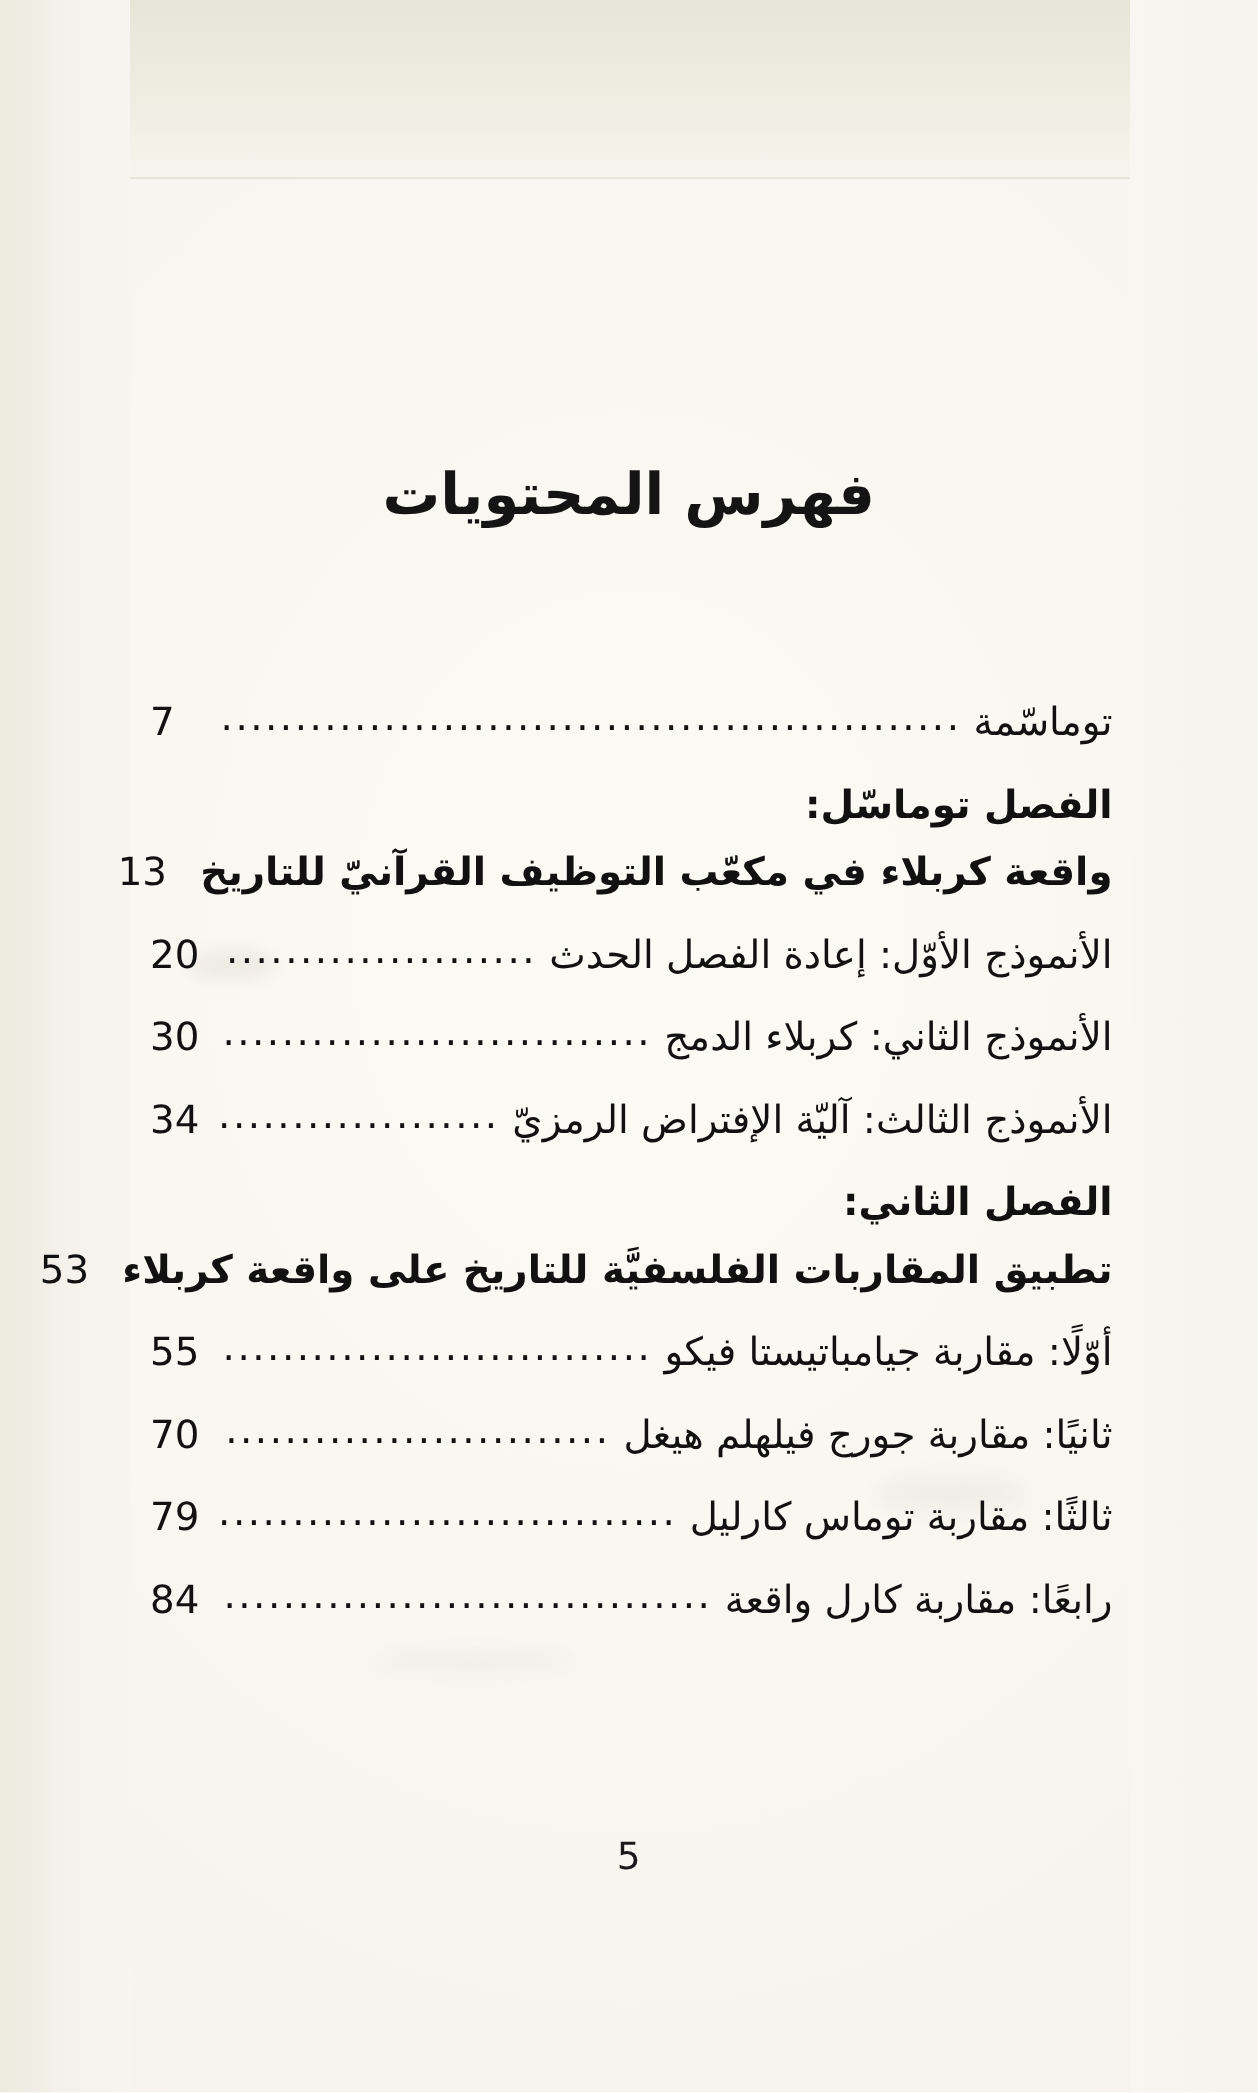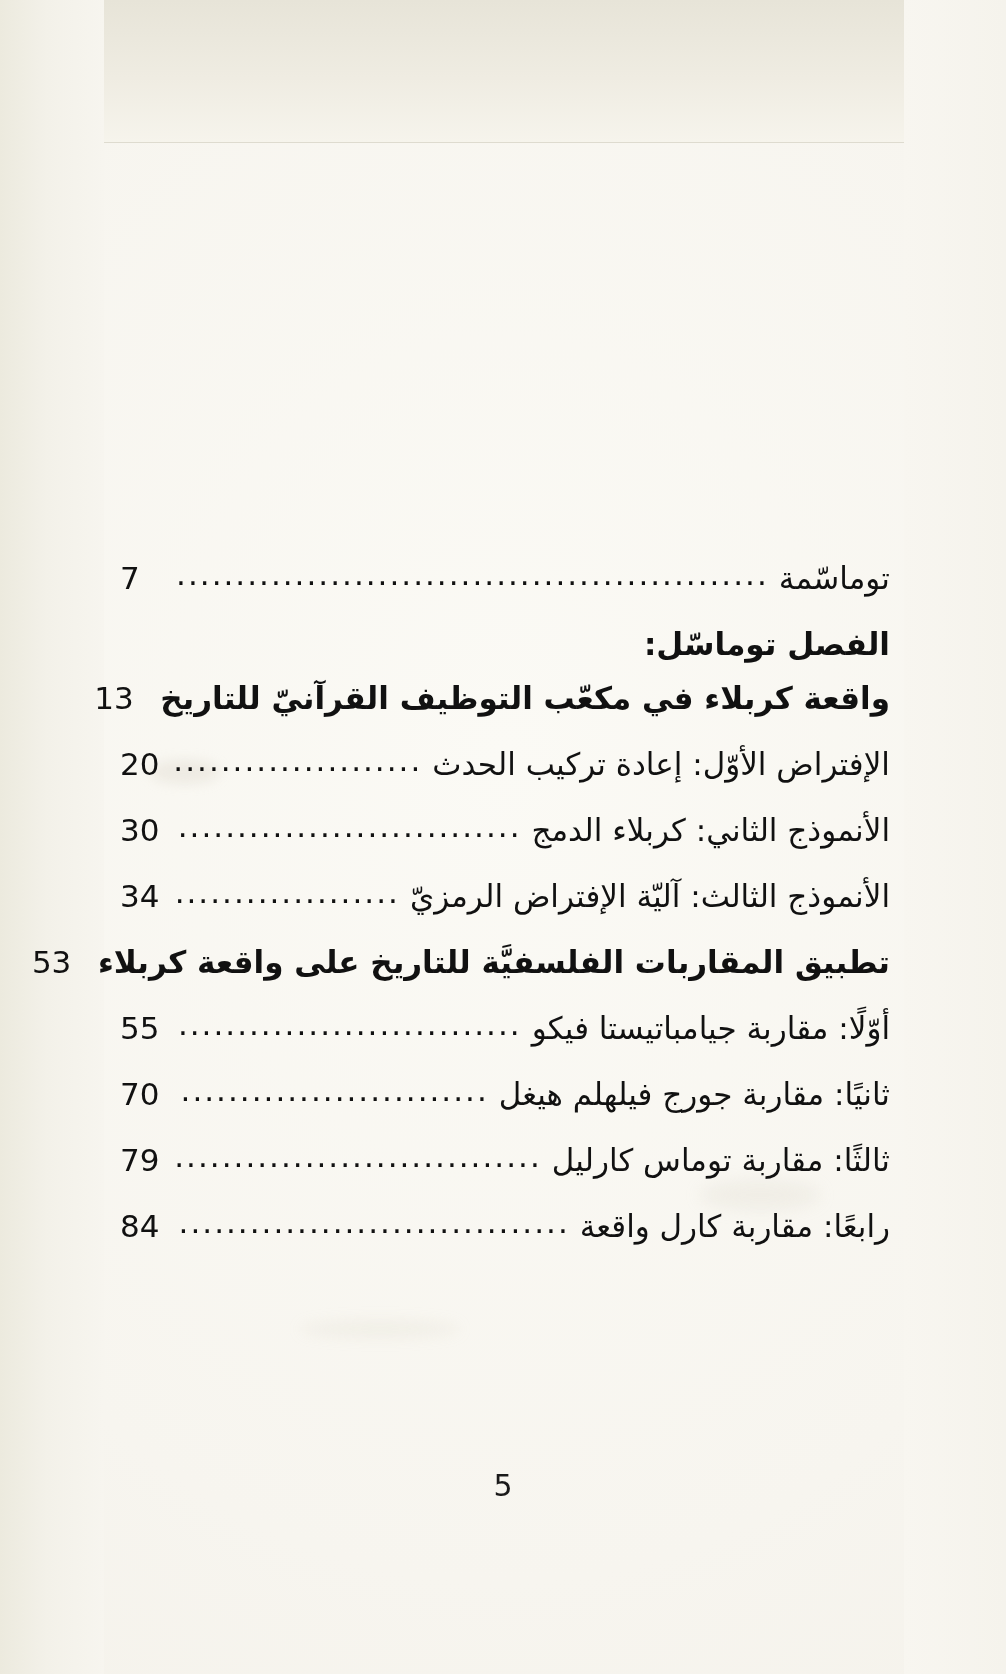--- a/index.html
+++ b/index.html
@@ -140,20 +140,21 @@
   <div class="scan-edge-left"></div>
   <div class="scan-edge-top"></div>
   <div class="scan-edge-topright"></div>
 
   <div class="scan-blotch" style="left:150px; top:760px; width:70px; height:24px; background:rgba(206,200,182,0.25); filter:blur(6px);"></div>
   <div class="scan-blotch" style="left:700px; top:1180px; width:120px; height:30px; background:rgba(206,200,182,0.18); filter:blur(8px);"></div>
   <div class="scan-blotch" style="left:300px; top:1320px; width:160px; height:18px; background:rgba(206,200,182,0.15); filter:blur(7px);"></div>
 
   <div class="content">
 
+    <div class="doc-title">فهرس المحتويات</div>
 
     <div class="toc">
 
       <div class="toc-row">
         <span class="toc-label">توماسّمة</span>
         <span class="toc-leader">..............................................................</span>
         <span class="toc-page">7</span>
       </div>
 
       <div class="toc-row subhead plain">
@@ -161,37 +162,41 @@
 
       </div>
 
       <div class="toc-row bold-entry">
         <span class="toc-label">واقعة كربلاء في مكعّب التوظيف القرآنيّ للتاريخ</span>
         <span class="toc-leader">..............................................................</span>
         <span class="toc-page">13</span>
       </div>
 
       <div class="toc-row">
-        <span class="toc-label">الإفتراض الأوّل: إعادة تركيب الحدث</span>
+        <span class="toc-label">الأنموذج الأوّل: إعادة الفصل الحدث</span>
         <span class="toc-leader">..............................................................</span>
         <span class="toc-page">20</span>
       </div>
 
       <div class="toc-row">
         <span class="toc-label">الأنموذج الثاني: كربلاء الدمج</span>
         <span class="toc-leader">..............................................................</span>
         <span class="toc-page">30</span>
       </div>
 
       <div class="toc-row">
         <span class="toc-label">الأنموذج الثالث: آليّة الإفتراض الرمزيّ</span>
         <span class="toc-leader">..............................................................</span>
         <span class="toc-page">34</span>
       </div>
 
+      <div class="toc-row subhead plain">
+        <span class="toc-label">الفصل الثاني:</span>
+
+      </div>
 
       <div class="toc-row bold-entry">
         <span class="toc-label">تطبيق المقاربات الفلسفيَّة للتاريخ على واقعة كربلاء</span>
         <span class="toc-leader">..............................................................</span>
         <span class="toc-page">53</span>
       </div>
 
       <div class="toc-row">
         <span class="toc-label">أوّلًا: مقاربة جيامباتيستا فيكو</span>
         <span class="toc-leader">..............................................................</span>

